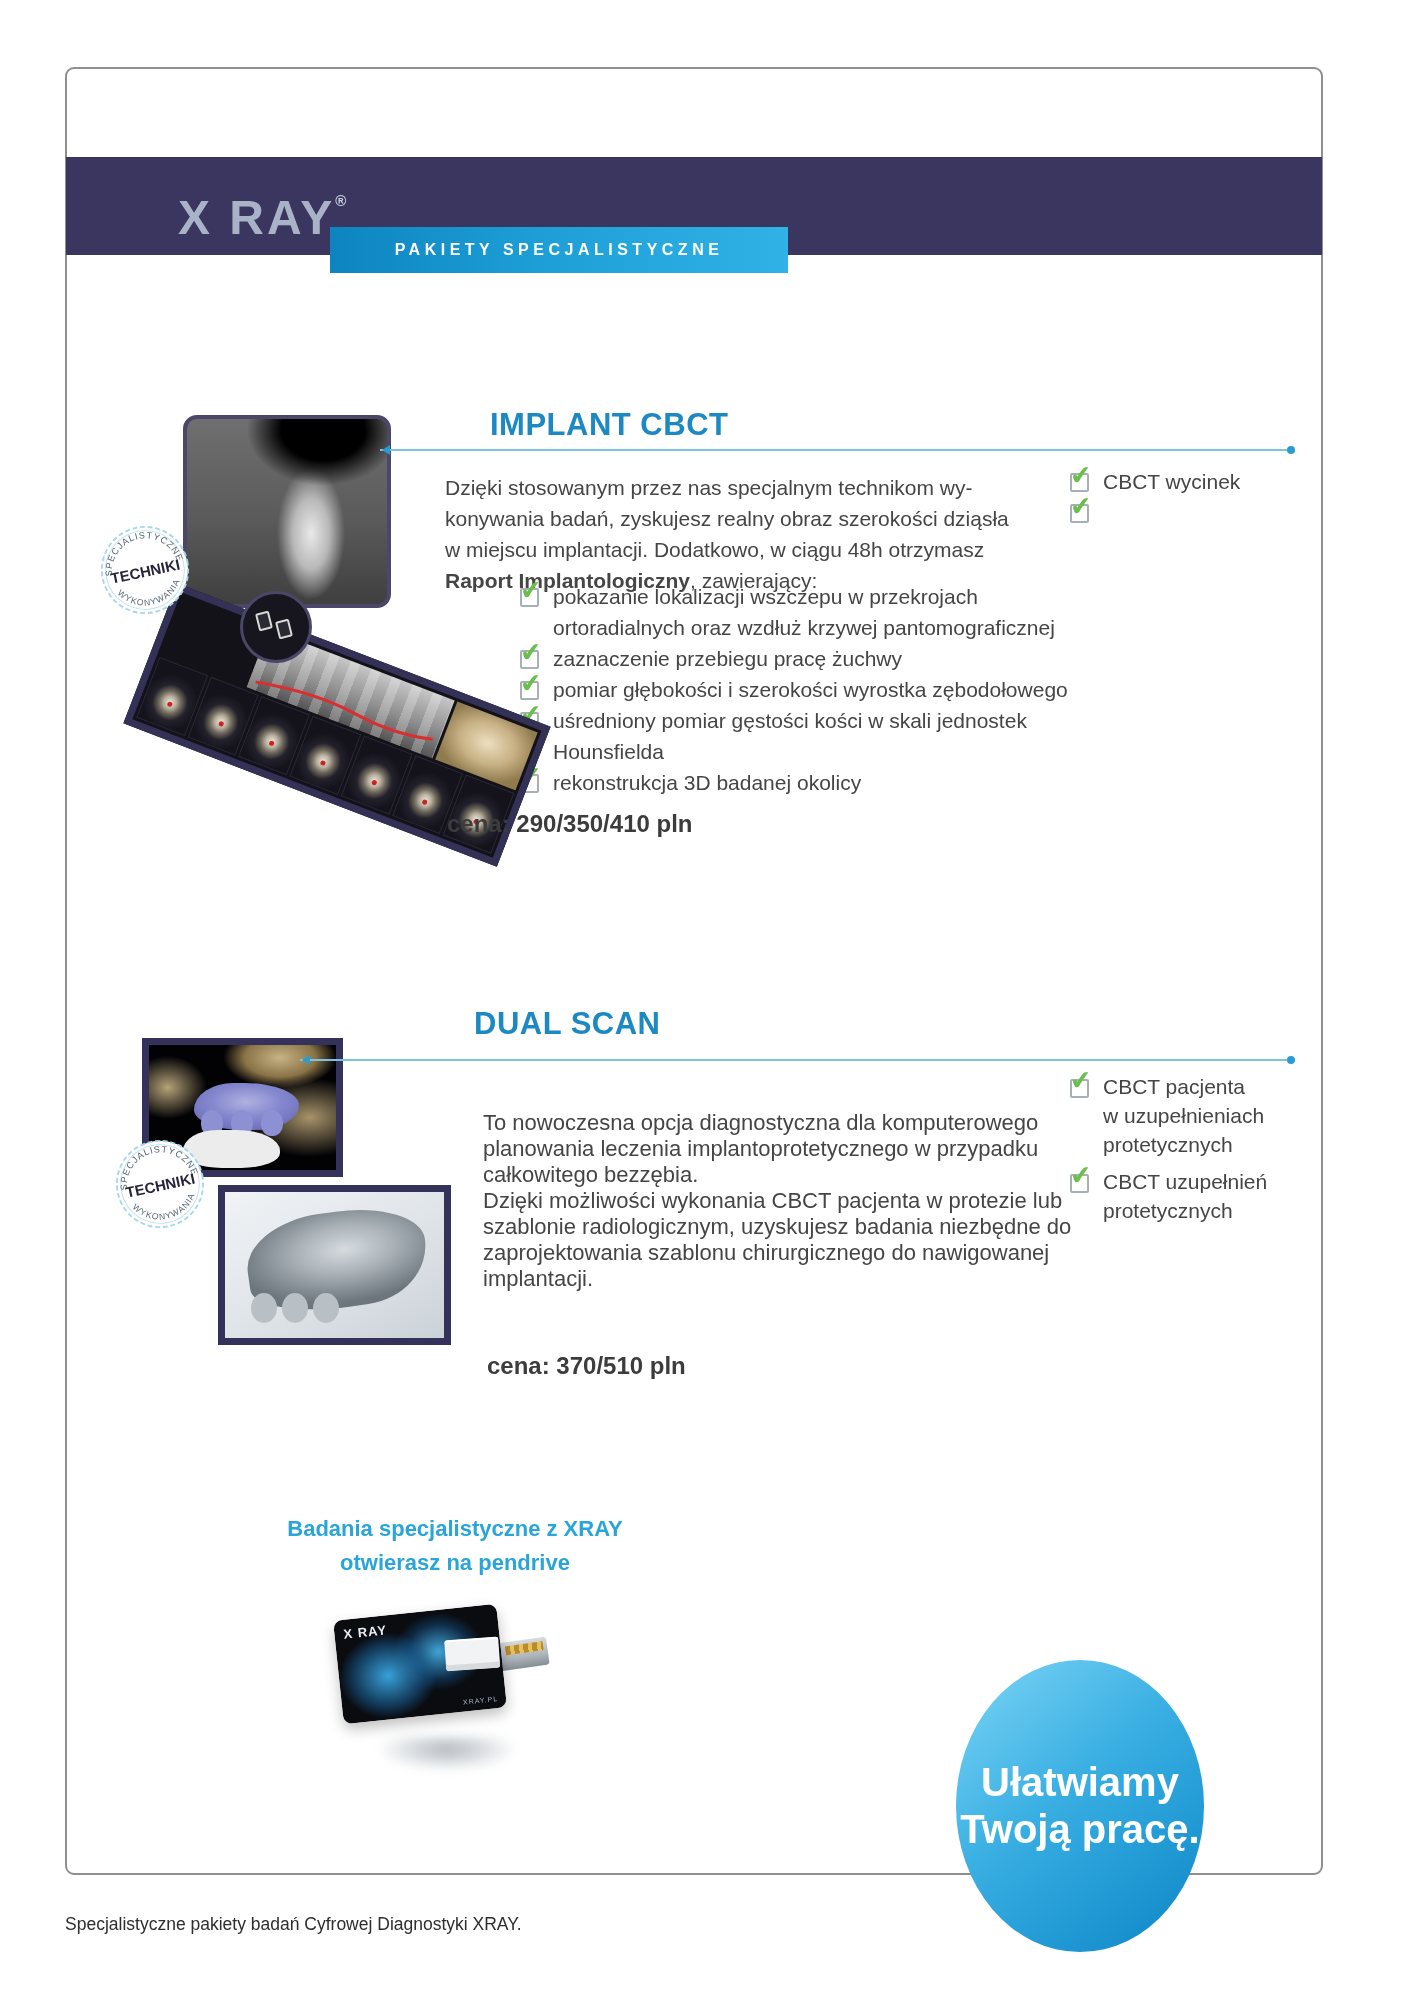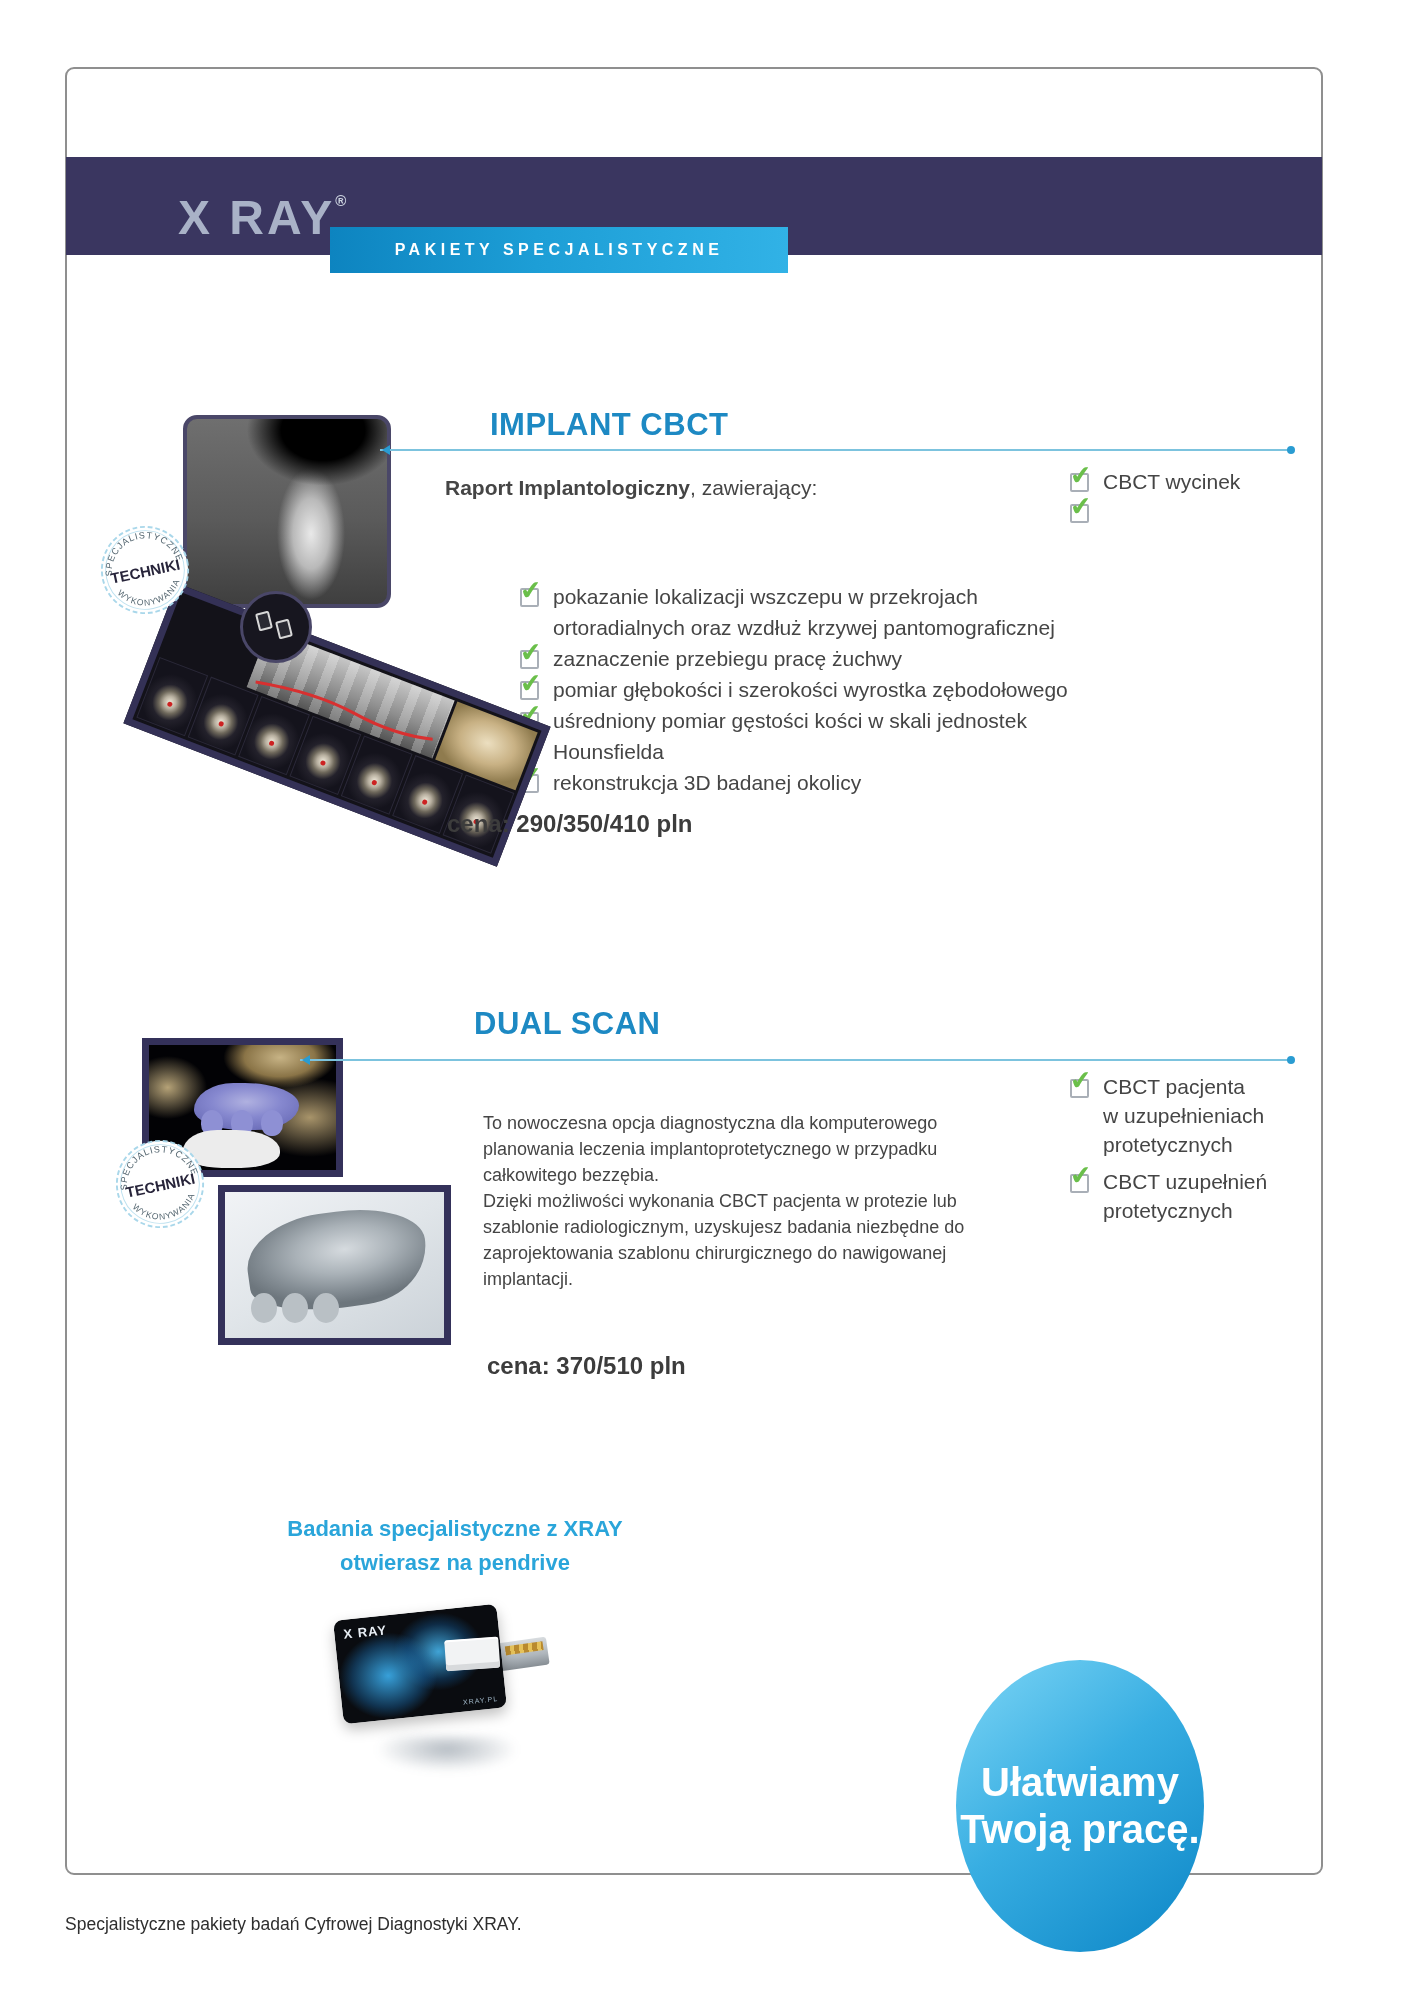--- a/index.html
+++ b/index.html
@@ -154,20 +154,23 @@
   <path id="arcB1" d="M 9,46 A 39,39 0 0 0 87,46" fill="none"></path>
   <text font-size="9.5" fill="#53656f" letter-spacing="1" font-family="Liberation Sans, sans-serif"><textPath href="#arcT1" startOffset="50%" text-anchor="middle">SPECJALISTYCZNE</textPath></text>
   <text x="48" y="55" text-anchor="middle" font-size="15.5" font-weight="bold" fill="#27243a" font-family="Liberation Sans, sans-serif">TECHNIKI</text>
   <text font-size="9" fill="#53656f" letter-spacing="1" font-family="Liberation Sans, sans-serif"><textPath href="#arcB1" startOffset="50%" text-anchor="middle">WYKONYWANIA</textPath></text>
 </svg>
 
 <div class="abs sec-title" style="left:490px;top:407px;">IMPLANT CBCT</div>
 <div class="abs sec-line" style="left:380px;top:449px;width:911px;"></div>
 
 <div class="abs body-t" style="left:445px;top:472px;">
+  <div class="pre">Dzięki stosowanym przez nas specjalnym technikom wy-
+konywania badań, zyskujesz realny obraz szerokości dziąsła
+w miejscu implantacji. Dodatkowo, w ciągu 48h otrzymasz</div>
   <div><b>Raport Implantologiczny</b><span>, zawierający:</span></div>
 </div>
 
 <div class="abs body-t" style="left:520px;top:581px;">
   <div class="row">
       <span class="chk">
         <i class="box"></i>
         <i class="mark">✔</i>
       </span>
       <span class="pre">pokazanie lokalizacji wszczepu w przekrojach
@@ -243,21 +246,21 @@
   <path id="arcT2" d="M 13,50 A 35,35 0 0 1 83,50" fill="none"></path>
   <path id="arcB2" d="M 9,46 A 39,39 0 0 0 87,46" fill="none"></path>
   <text font-size="9.5" fill="#53656f" letter-spacing="1" font-family="Liberation Sans, sans-serif"><textPath href="#arcT2" startOffset="50%" text-anchor="middle">SPECJALISTYCZNE</textPath></text>
   <text x="48" y="55" text-anchor="middle" font-size="15.5" font-weight="bold" fill="#27243a" font-family="Liberation Sans, sans-serif">TECHNIKI</text>
   <text font-size="9" fill="#53656f" letter-spacing="1" font-family="Liberation Sans, sans-serif"><textPath href="#arcB2" startOffset="50%" text-anchor="middle">WYKONYWANIA</textPath></text>
 </svg>
 
 <div class="abs sec-title" style="left:474px;top:1006px;">DUAL SCAN</div>
 <div class="abs sec-line" style="left:300px;top:1059px;width:991px;"></div>
 
-<div class="abs pre" style="left:483px;top:1110px;font-size:18px;line-height:26px;color:#454545;">To nowoczesna opcja diagnostyczna dla komputerowego
+<div class="abs pre" style="left:483px;top:1110px;font-size:22px;line-height:26px;color:#454545;">To nowoczesna opcja diagnostyczna dla komputerowego
 planowania leczenia implantoprotetycznego w przypadku
 całkowitego bezzębia.
 Dzięki możliwości wykonania CBCT pacjenta w protezie lub
 szablonie radiologicznym, uzyskujesz badania niezbędne do
 zaprojektowania szablonu chirurgicznego do nawigowanej
 implantacji.</div>
 
 <div class="abs price" style="left:487px;top:1352px;">cena: 370/510 pln</div>
 
 <div class="abs body-t" style="left:1070px;top:1072px;line-height:29px;">

